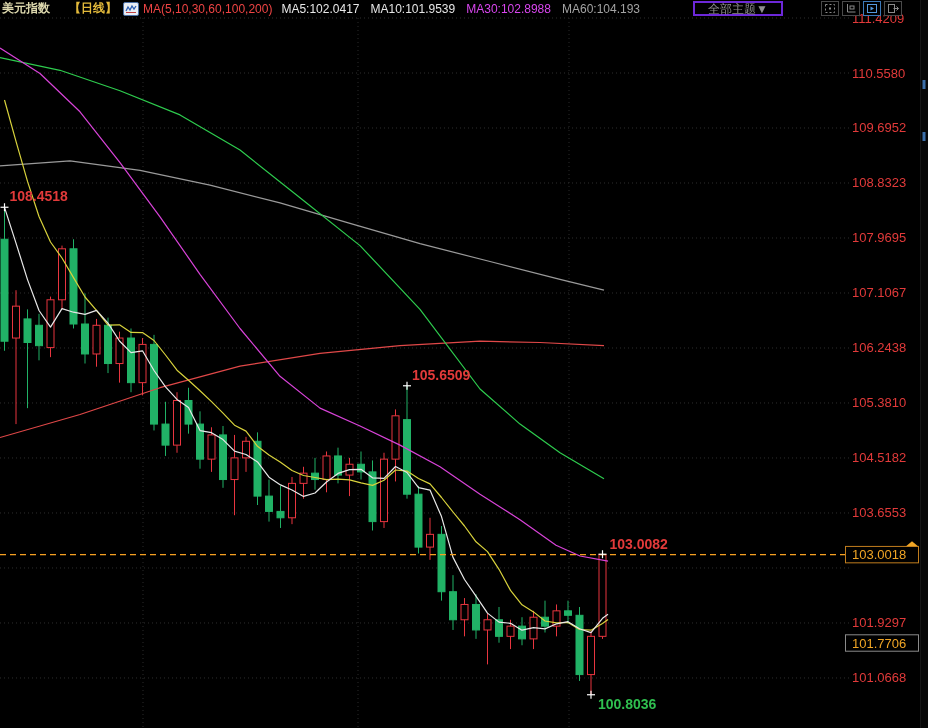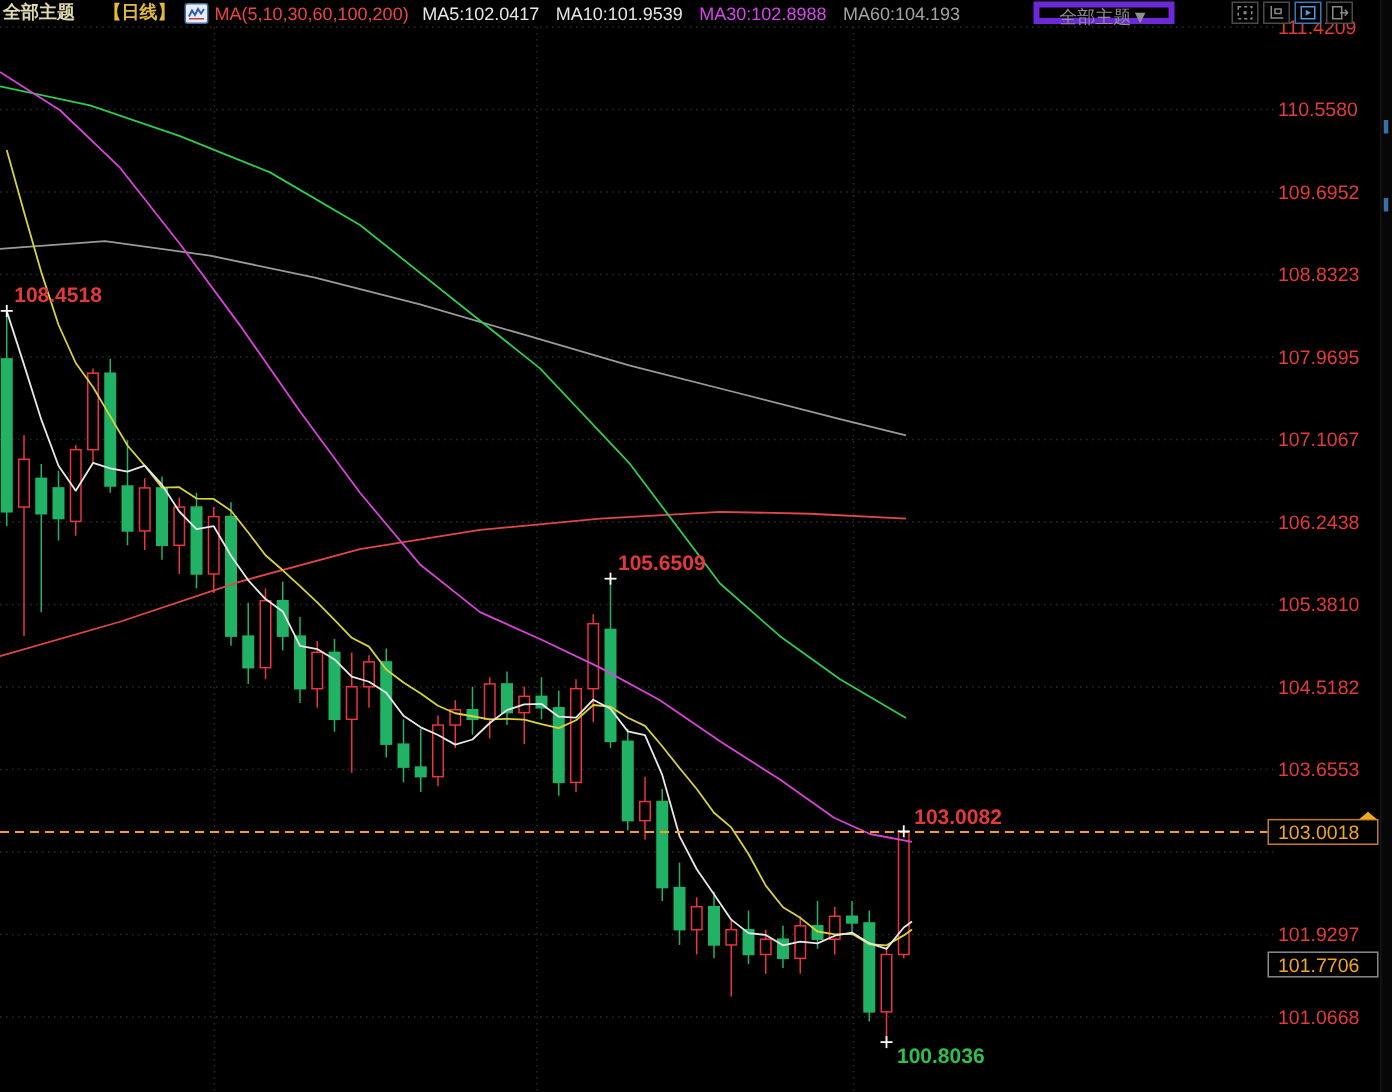--- a/index.html
+++ b/index.html
@@ -6,21 +6,21 @@
   .app{position:relative;width:928px;height:728px;background:#000;overflow:hidden;
        font-family:"Liberation Sans",sans-serif;}
   .header{position:absolute;top:0;left:0;width:928px;height:17px;display:flex;
           align-items:center;font-size:12px;z-index:5;padding-left:2px;box-sizing:border-box;white-space:nowrap;}
   .sym{color:#ded9ae;font-weight:bold;}
   .period{color:#e2b93b;font-weight:bold;margin-left:19px;}
   .mini-chart-icon{width:14px;height:12px;background:#e8edf4;border:1px solid #4a6fa5;border-radius:2px;
           margin:0 4px 0 6px;display:inline-flex;align-items:center;justify-content:center;flex:0 0 auto;}
   .ma-params{color:#ef4444;margin-right:9px;}
   .ma-chip{margin-right:11px;text-align:center;}
-  .theme-btn{margin-left:auto;border:4px solid #6d28d9;color:#8f8f8f;background:#000;
+  .theme-btn{margin-left:auto;border:2px solid #6d28d9;color:#8f8f8f;background:#000;
           font-size:12px;height:15px;line-height:13px;padding:0 13px;cursor:pointer;
           font-family:"Liberation Sans",sans-serif;}
   .iconbar{display:flex;gap:3px;margin-left:38px;margin-right:26px;}
   .icon-btn{width:18px;height:15px;border:1px solid #4a4a4a;background:#000;display:flex;
           align-items:center;justify-content:center;padding:0;cursor:pointer;}
   .icon-btn.active{border-color:#3b78b8;}
   svg.chart{position:absolute;top:0;left:0;z-index:1;}
   svg.chart text.axis{font:13px "Liberation Sans",sans-serif;}
   svg.chart text.ann{font:bold 14px "Liberation Sans",sans-serif;}
   svg.chart text.boxlabel{font:13px "Liberation Sans",sans-serif;}
@@ -189,21 +189,21 @@
       <polygon points="912,541.1334340000001 918,546.1334340000001 906,546.1334340000001" fill="#f0a525"></polygon>
       <rect x="845.5" y="634.8" width="73" height="16.4" fill="#000" stroke="#8a8a8a"></rect>
       <text x="852" y="647.7" fill="#f0a525" class="boxlabel">101.7706</text>
       <rect x="920.5" y="0" width="7.5" height="728" fill="#070707"></rect>
       <line x1="920.5" y1="0" x2="920.5" y2="728" stroke="#161616"></line>
       <rect x="922.5" y="80" width="3" height="9" fill="#3b6ea8"></rect>
       <rect x="922.5" y="132" width="3" height="9" fill="#3b6ea8"></rect>
     </svg>
 
   <div class="header">
-    <span class="sym">全部主题</span>
+    <span class="sym">美元指数</span>
     <span class="period">【日线】</span>
     <span class="mini-chart-icon">
       <svg width="12" height="10" viewBox="0 0 12 10">
         <polyline points="1,7 3,3 5,6 7,2 9,5 11,2" fill="none" stroke="#2c5fb3" stroke-width="1.3"></polyline>
         <rect x="1" y="8" width="10" height="1" fill="#c04040"></rect>
       </svg>
     </span>
     <span class="ma-params">MA(5,10,30,60,100,200)</span>
     <span class="ma-chip" style="color: rgb(232, 232, 232);">MA5:102.0417</span>
     <span class="ma-chip" style="color: #e5e5e5;">MA10:101.9539</span>

